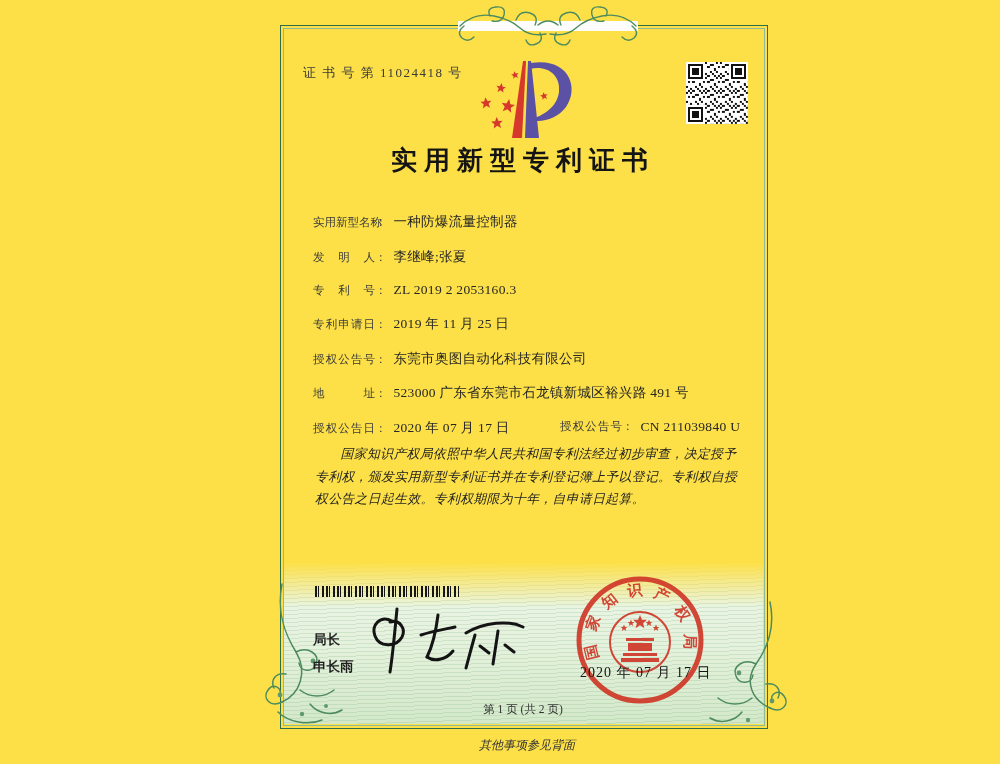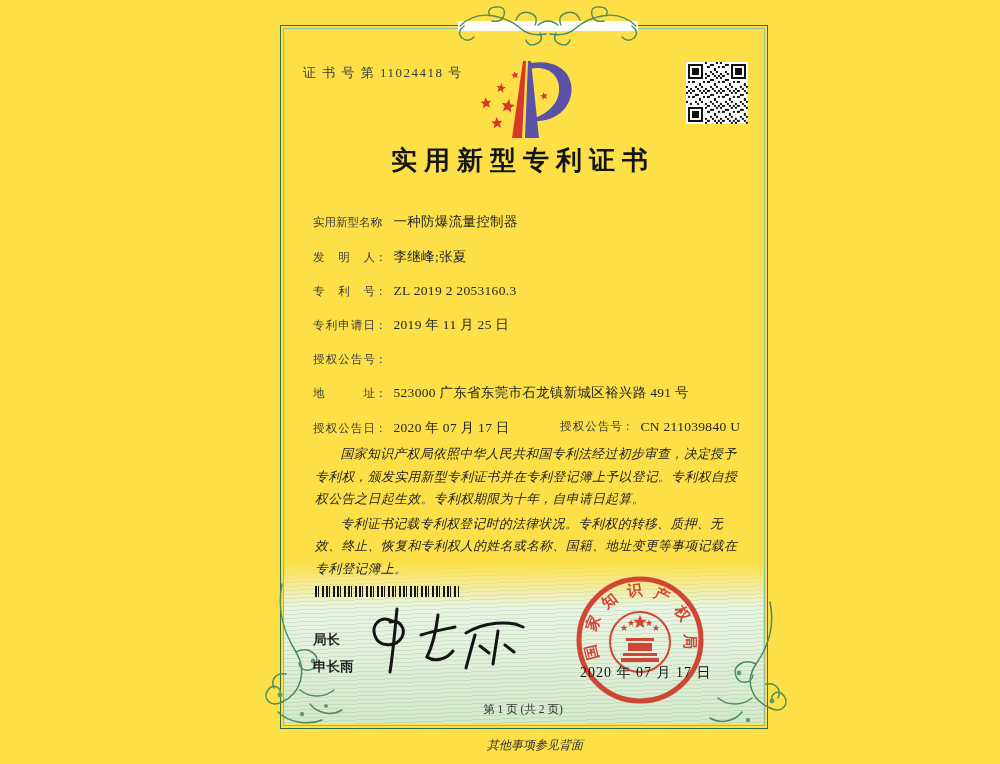--- a/index.html
+++ b/index.html
@@ -34,21 +34,21 @@
   .paras p{margin:2px;text-indent:2em;}
   .barcode{position:absolute;left:315px;top:586px;width:144px;height:11px;z-index:3;
       background:
         repeating-linear-gradient(90deg,#161616 0 2px,rgba(255,255,255,0) 2px 3px,#161616 3px 4px,rgba(255,255,255,0) 4px 7px,#161616 7px 9px,rgba(255,255,255,0) 9px 11px);}
   .signer{position:absolute;left:313px;top:626px;z-index:3;font-size:13.5px;line-height:2.0;color:#1f1f1f;font-weight:bold;}
   .signature{position:absolute;left:362px;top:605px;z-index:3;}
   .seal{position:absolute;left:568px;top:574px;z-index:3;opacity:0.93;}
   .seal-date{position:absolute;left:580px;top:664px;z-index:4;font-size:14px;color:#141414;letter-spacing:1px;}
   .page-note{position:absolute;left:280px;top:702px;width:486px;text-align:center;z-index:3;
              font-size:11.5px;color:#333;}
-  .back-note{position:absolute;left:292px;top:737px;width:486px;text-align:center;z-index:3;
+  .back-note{position:absolute;left:284px;top:737px;width:486px;text-align:center;z-index:3;
              font-style:italic;font-size:12px;color:#333;}
   .orn{position:absolute;z-index:2;}
 </style>
 </head>
 <body>
 
 <div class="page">
 
   <div class="green-band"></div>
 
@@ -181,41 +181,41 @@
       <span class="val">ZL 2019 2 2053160.3</span>
     </div>
     <div class="frow">
       <span class="lbl">专利申请日</span>
         <span class="colon">：</span>
       <span class="val">2019 年 11 月 25 日</span>
     </div>
     <div class="frow">
       <span class="lbl">授权公告号</span>
         <span class="colon">：</span>
+      <span class="val">东莞市奥图自动化科技有限公司</span>
     </div>
     <div class="frow">
       <span class="lbl">地址</span>
         <span class="colon">：</span>
       <span class="val">523000 广东省东莞市石龙镇新城区裕兴路 491 号</span>
     </div>
     <div class="frow">
       <span class="lbl">授权公告日</span>
         <span class="colon">：</span>
       <span class="val">2020 年 07 月 17 日</span>
       <span class="pair2">
         <span class="lbl">授权公告号</span>
           <span class="colon">：</span>
         <span class="val">CN 211039840 U</span>
       </span>
     </div>
   </div>
 
   <div class="paras">
     <p>国家知识产权局依照中华人民共和国专利法经过初步审查，决定授予专利权，颁发实用新型专利证书并在专利登记簿上予以登记。专利权自授权公告之日起生效。专利权期限为十年，自申请日起算。</p>
-    <p>专利证书记载专利权登记时的法律状况。专利权的转移、质押、无效、终止、恢复和专利权人的姓名或名称、国籍、地址变更等事项记载在专利登记簿上。</p>
   </div>
 
   <div class="barcode"></div>
 
   <div class="signer">
     <div>局长</div>
     <div>申长雨</div>
   </div>
 
   <svg class="signature" width="170" height="72" viewBox="0 0 170 72">

